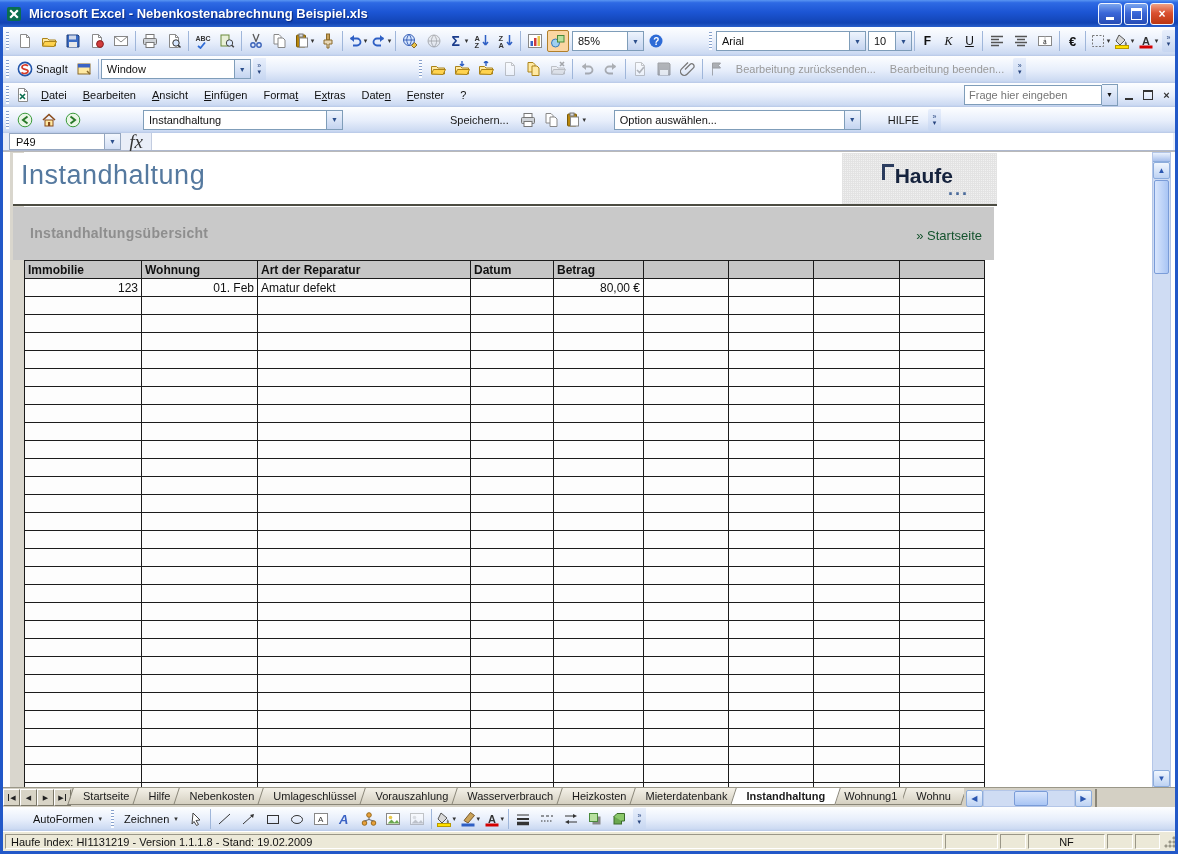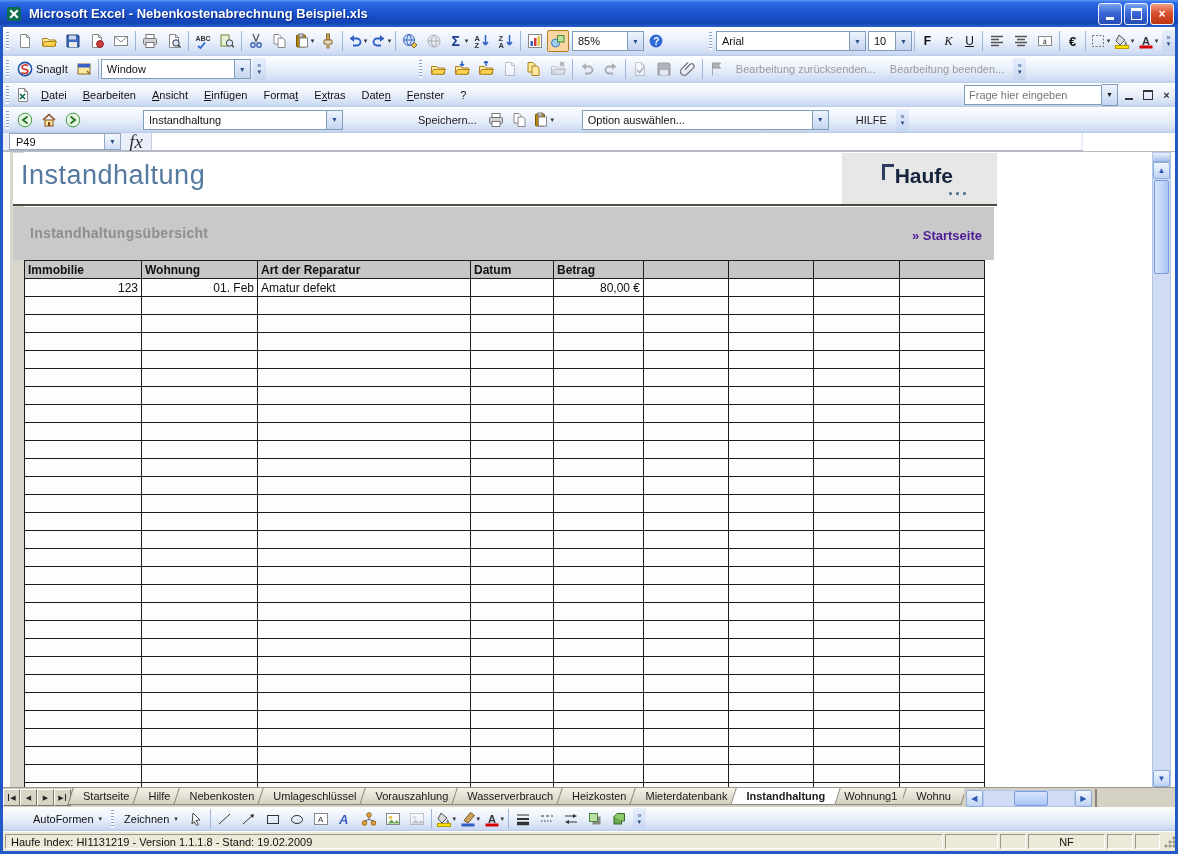--- a/index.html
+++ b/index.html
@@ -37,37 +37,37 @@
   .tover{width:13px;height:22px;display:flex;flex-direction:column;align-items:center;justify-content:center;font-size:7px;color:#27457f;line-height:6px;margin-left:2px;flex:none;background:linear-gradient(#e8effc,#c6d6f1);border-radius:2px 0 0 2px;}
   .fkub{width:21px;height:21px;display:inline-flex;align-items:center;justify-content:center;font-size:12px;flex:none;}
   
   .mitem{padding:3px 8px;white-space:nowrap;}
   .qbox{display:flex;align-items:center;margin-left:auto;}
   .qbox input{width:128px;height:18px;border:1px solid #7f9db9;font:11px "Liberation Sans",sans-serif;padding:0 4px;color:#888;}
   .wsbtn{width:17px;height:16px;display:inline-flex;align-items:center;justify-content:center;color:#333;font-size:11px;font-weight:bold;margin-left:2px;}
   .wsbtn .maxgl{display:block;width:8px;height:7px;border:1px solid #333;border-top:2px solid #333;}
   .wsbtn .mingl{display:block;width:8px;height:2px;background:#333;margin-top:8px;}
   
-  .row-formula{left:3px;top:133px;width:1080px;height:18px;background:#e9eef8;display:flex;align-items:stretch;border-bottom:1px solid #aeb8ce;box-sizing:border-box;}
+  .row-formula{left:3px;top:133px;width:1172px;height:18px;background:#e9eef8;display:flex;align-items:stretch;border-bottom:1px solid #aeb8ce;box-sizing:border-box;}
   .namebox{width:96px;background:#fff;border:1px solid #94a6c0;display:flex;align-items:center;padding-left:6px;box-sizing:border-box;margin-left:6px;}
   .nbdd{width:15px;background:linear-gradient(#f4f8fe,#d2def4);border:1px solid #94a6c0;border-left:none;display:flex;align-items:center;justify-content:center;font-size:7px;color:#2c4f8c;}
   .fxl{width:30px;display:flex;align-items:center;justify-content:center;font-family:"Liberation Serif",serif;font-style:italic;font-size:19px;color:#333;}
   .ffield{flex:1;background:#fff;border-left:1px solid #c2cce0;margin-right:2px;}
   
   .worksheet{left:3px;top:151px;width:1172px;height:636px;background:#fff;overflow:hidden;border-top:1px solid #b9b9b9;box-sizing:border-box;}
   .colstrip{position:absolute;left:7px;top:0;width:14px;height:636px;background:#d9d6cd;}
   .banner{position:absolute;left:10px;top:1px;width:984px;height:51px;background:#fff;border-bottom:2px solid #4c4c42;}
   .banner-tex{position:absolute;right:0;top:0;width:155px;height:51px;background:repeating-linear-gradient(0deg,#e3e3e3 0 1px,transparent 1px 2px),repeating-linear-gradient(90deg,#e3e3e3 0 1px,#f1f1f1 1px 2px);}
   .pagetitle{position:absolute;left:8px;top:7px;font-size:27px;color:#55799f;letter-spacing:.5px;}
   .logo{position:absolute;right:44px;top:11px;font-size:21px;font-weight:bold;color:#16233d;}
   .lbr{display:inline-block;width:9px;height:13px;border-top:3px solid #2b3c5e;border-left:3px solid #2b3c5e;margin-right:1px;vertical-align:top;}
   .ldots{position:absolute;right:28px;top:26px;font-size:18px;font-weight:bold;color:#4a6a9a;letter-spacing:2px;}
   .band{position:absolute;left:10px;top:55px;width:981px;height:53px;background:#c9c9c9;}
   .bandtitle{position:absolute;left:17px;top:18px;font-size:14px;font-weight:bold;color:#8e8e8e;letter-spacing:.3px;}
-  .homelink{position:absolute;right:12px;top:21px;font-size:13px;font-weight:bold;color:#4c1d95;text-align:center;}
+  .homelink{position:absolute;right:12px;top:21px;font-size:13px;font-weight:normal;color:#14532d;text-align:center;}
   #grid{position:absolute;left:21px;top:108px;border-collapse:collapse;table-layout:fixed;background:#fdfdfd;}
   #grid th,#grid td{border:1px solid #1c1c1c;height:17px;font-size:12px;padding:0 3px;overflow:hidden;white-space:nowrap;box-sizing:content-box;}
   #grid th{background:#c6c6c6;text-align:left;font-weight:bold;margin-top:28px;}
   #grid td.r{text-align:right;}
   
   .vscroll{position:absolute;left:1149px;top:0;width:19px;height:636px;background:#cfdcf3;border:1px solid #b4c6e8;box-sizing:border-box;}
   .sbtn{height:17px;background:linear-gradient(#f0f6fe,#bdd2f3);border:1px solid #8cacdc;border-radius:2px;color:#2c57b0;font-size:8px;display:flex;align-items:center;justify-content:center;box-sizing:border-box;}
   .vsplit{height:8px;background:linear-gradient(#eaf2fe,#a8c0ec);border-bottom:1px solid #8cacdc;}
   .vthumb{position:absolute;left:1px;right:1px;top:27px;height:92px;background:linear-gradient(90deg,#d8e5fc,#a9c5f4);border:1px solid #7a9cd8;border-radius:2px;}
   .vdown{position:absolute;left:0;right:0;bottom:0;}
@@ -526,21 +526,21 @@
           <svg viewBox="0 0 16 16">
             <circle cx="8" cy="8" r="6.8" fill="#eaf6e6" stroke="#3a9a3a"></circle>
             <path d="M5.5 4.5L10 8l-4.5 3.5" fill="none" stroke="#2a7a2a" stroke-width="2"></path>
           </svg>
         </span>
       </span>
     <span class="combo" style="width:200px;margin-left:58px">
         <span class="val">Instandhaltung</span>
         <span class="dd">▼</span>
       </span>
-    <span class="txtbtn" style="margin-left:68px">Speichern...</span>
+    <span class="txtbtn" style="margin-left:100px">Speichern...</span>
     <span id="nav-actions" style="display:inline-flex;align-items:center">
         <span class="tbtn">
           <svg viewBox="0 0 16 16">
             <rect x="4" y="1.5" width="8" height="4" fill="#fff" stroke="#777"></rect>
             <rect x="1.5" y="5.5" width="13" height="6" rx="1" fill="#cfd3d8" stroke="#777"></rect>
             <rect x="4" y="9.5" width="8" height="5" fill="#fff" stroke="#777"></rect>
           </svg>
         </span>
         <span class="tbtn">
           <svg viewBox="0 0 16 16">

